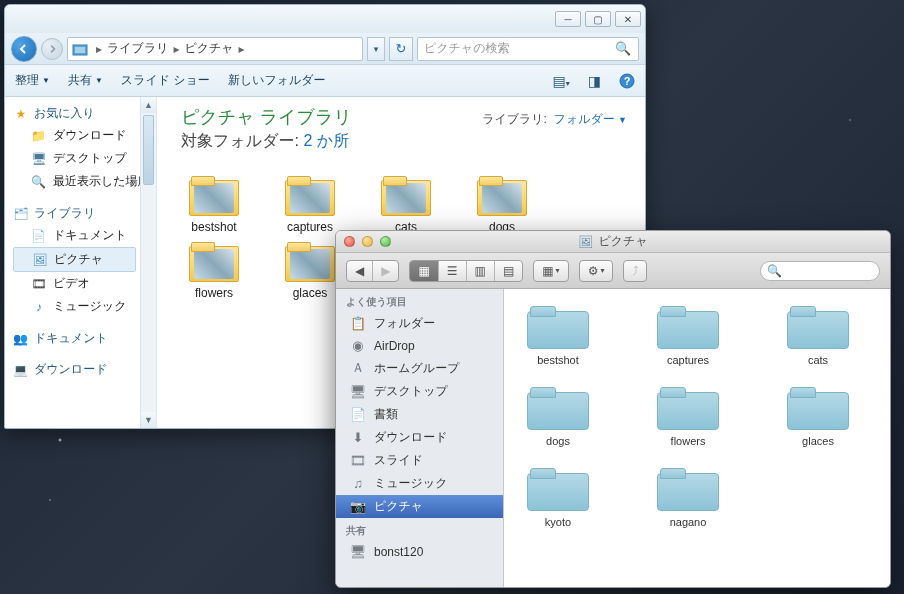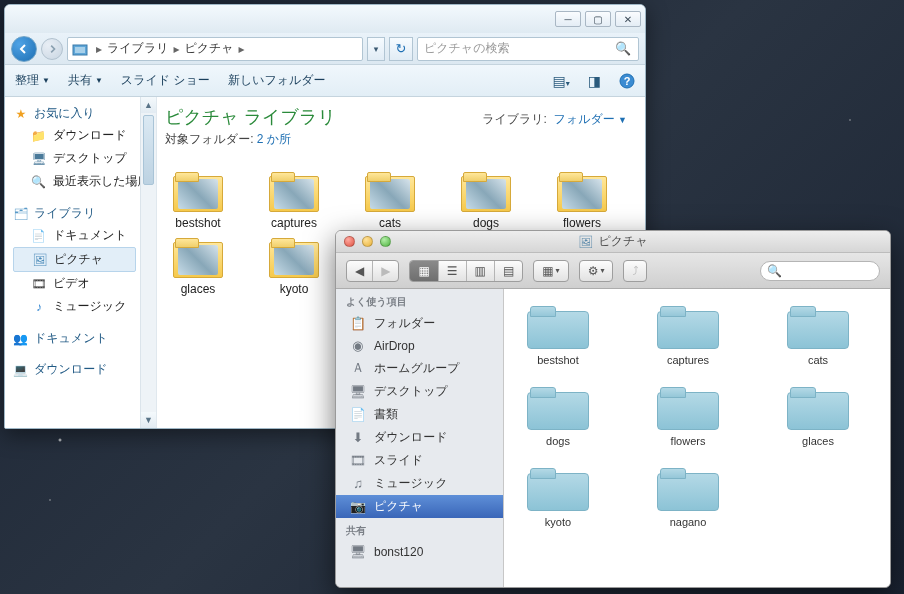--- a/index.html
+++ b/index.html
@@ -34,23 +34,23 @@
 .win-sidebar .vscroll{position:absolute;right:0;top:0;bottom:0;width:16px;background:#eef3f7;border-left:1px solid #dbe4eb;display:flex;flex-direction:column;}
 .vscroll .vbtn{height:16px;display:flex;align-items:center;justify-content:center;font-size:9px;color:#5a7488;background:linear-gradient(#f4f9fc,#e2ebf2);}
 .vscroll .track{flex:1;position:relative;}
 .vscroll .thumb{position:absolute;left:2px;right:2px;top:2px;height:70px;background:linear-gradient(#dbe9f3,#bcd2e2);border:1px solid #a9c4d7;border-radius:2px;}
 .sb-group{padding:6px 2px 4px 8px;}
 .sb-head{display:flex;align-items:center;gap:5px;color:#215a85;padding:2px 0;}
 .sb-item{display:flex;align-items:center;gap:6px;padding:3px 0 3px 18px;color:#222;}
 .sb-item.sel{background:#e2eef8;border:1px solid #b7d4eb;border-radius:2px;margin-right:18px;}
 .sb-ico{width:16px;height:14px;display:inline-flex;align-items:center;justify-content:center;font-size:12px;}
 
-.win-main{flex:1;padding:8px 8px;position:relative;}
+.win-main{flex:1;padding:8px 24px;position:relative;}
 .lib-title{font-size:18px;color:#2a8a3a;}
-.lib-sub{font-size:12px;color:#444;margin-top:2px;}
+.lib-sub{font-size:16px;color:#444;margin-top:2px;}
 .lib-sub .link{color:#1e6fb3;}
 .sortbar{position:absolute;top:14px;right:18px;font-size:12px;color:#444;}
 .sortbar .link{color:#1e6fb3;font-family:Liberation Mono, monospace;}
 .folder-grid{display:flex;flex-wrap:wrap;gap:6px 30px;margin-top:22px;}
 .fld{width:66px;display:flex;flex-direction:column;align-items:center;gap:4px;font-size:12px;color:#222;}
 .fld .wfolder{width:50px;height:42px;position:relative;}
 .wfolder::before{content:"";position:absolute;bottom:0;left:0;right:0;height:34px;background:linear-gradient(#ffe79a,#f6c94b);border-radius:2px;border:1px solid #d6a93a;}
 .wfolder::after{content:"";position:absolute;top:2px;left:2px;width:22px;height:8px;background:linear-gradient(#ffe79a,#f0cf6b);border-radius:2px 2px 0 0;border:1px solid #d6a93a;}
 .wfolder .thumb{position:absolute;bottom:3px;left:5px;width:40px;height:30px;background:linear-gradient(45deg,#c7dce8,#88a7b8,#d6e3eb);border-radius:2px;}
 

